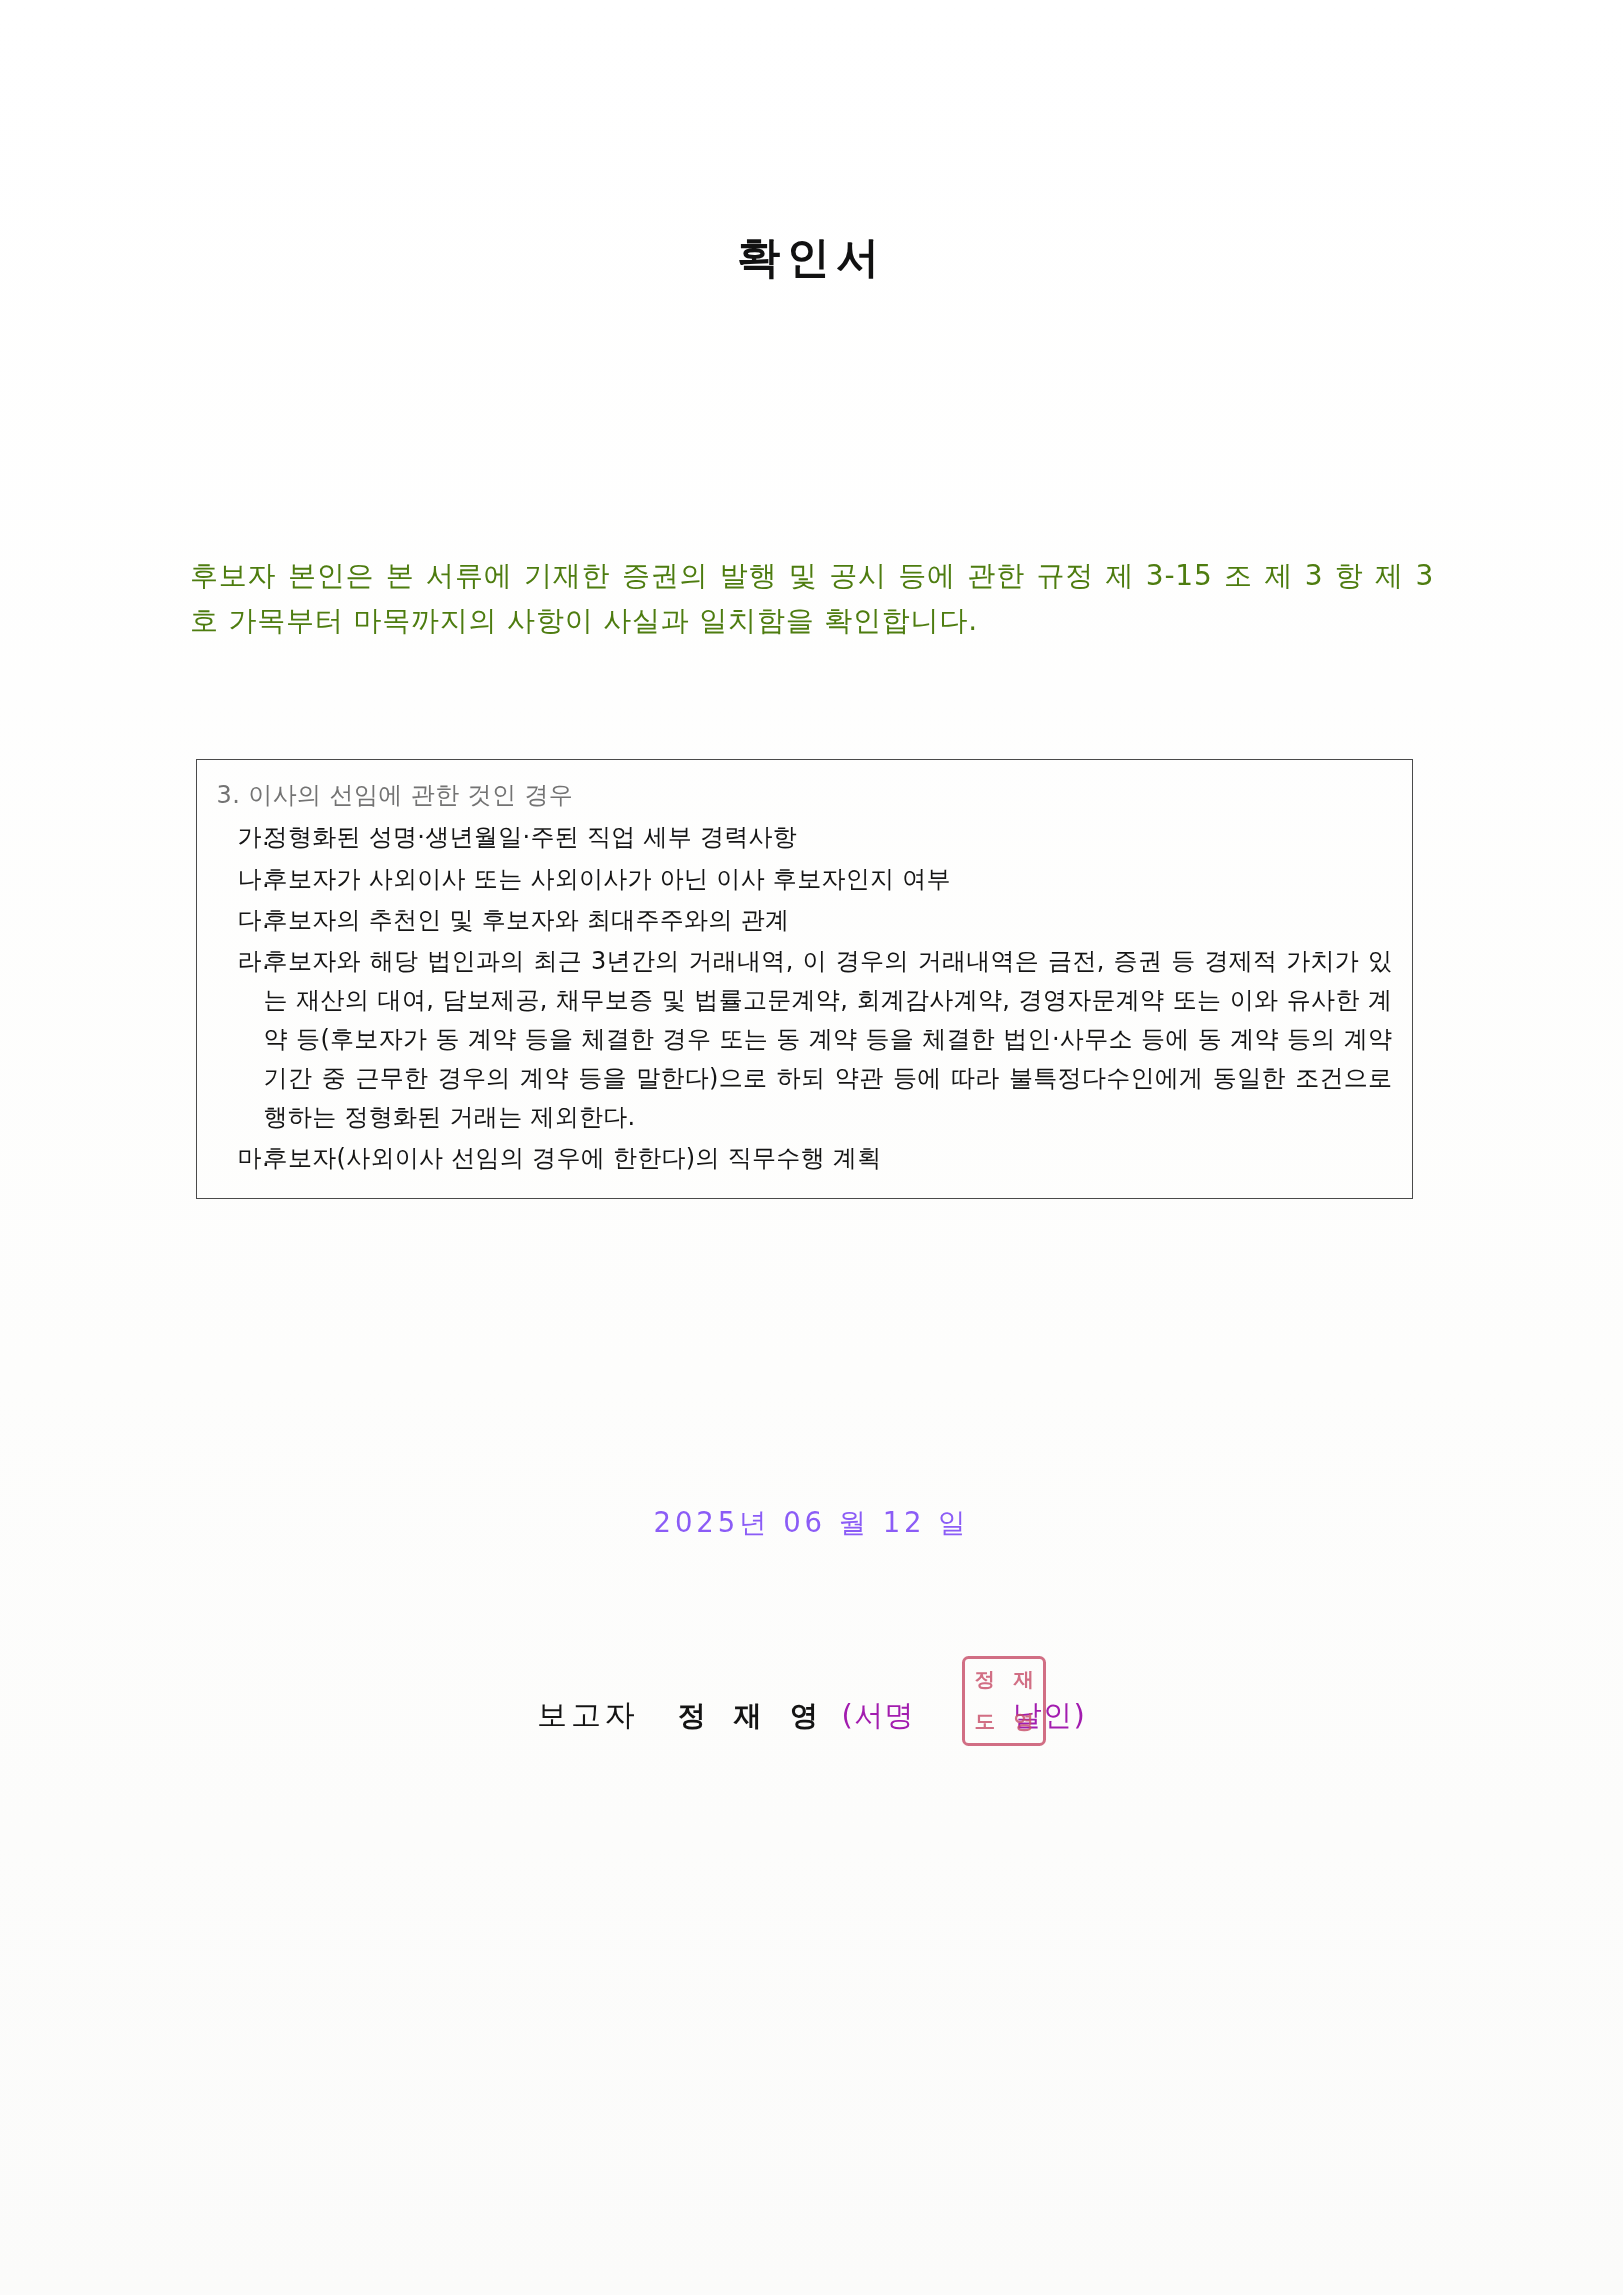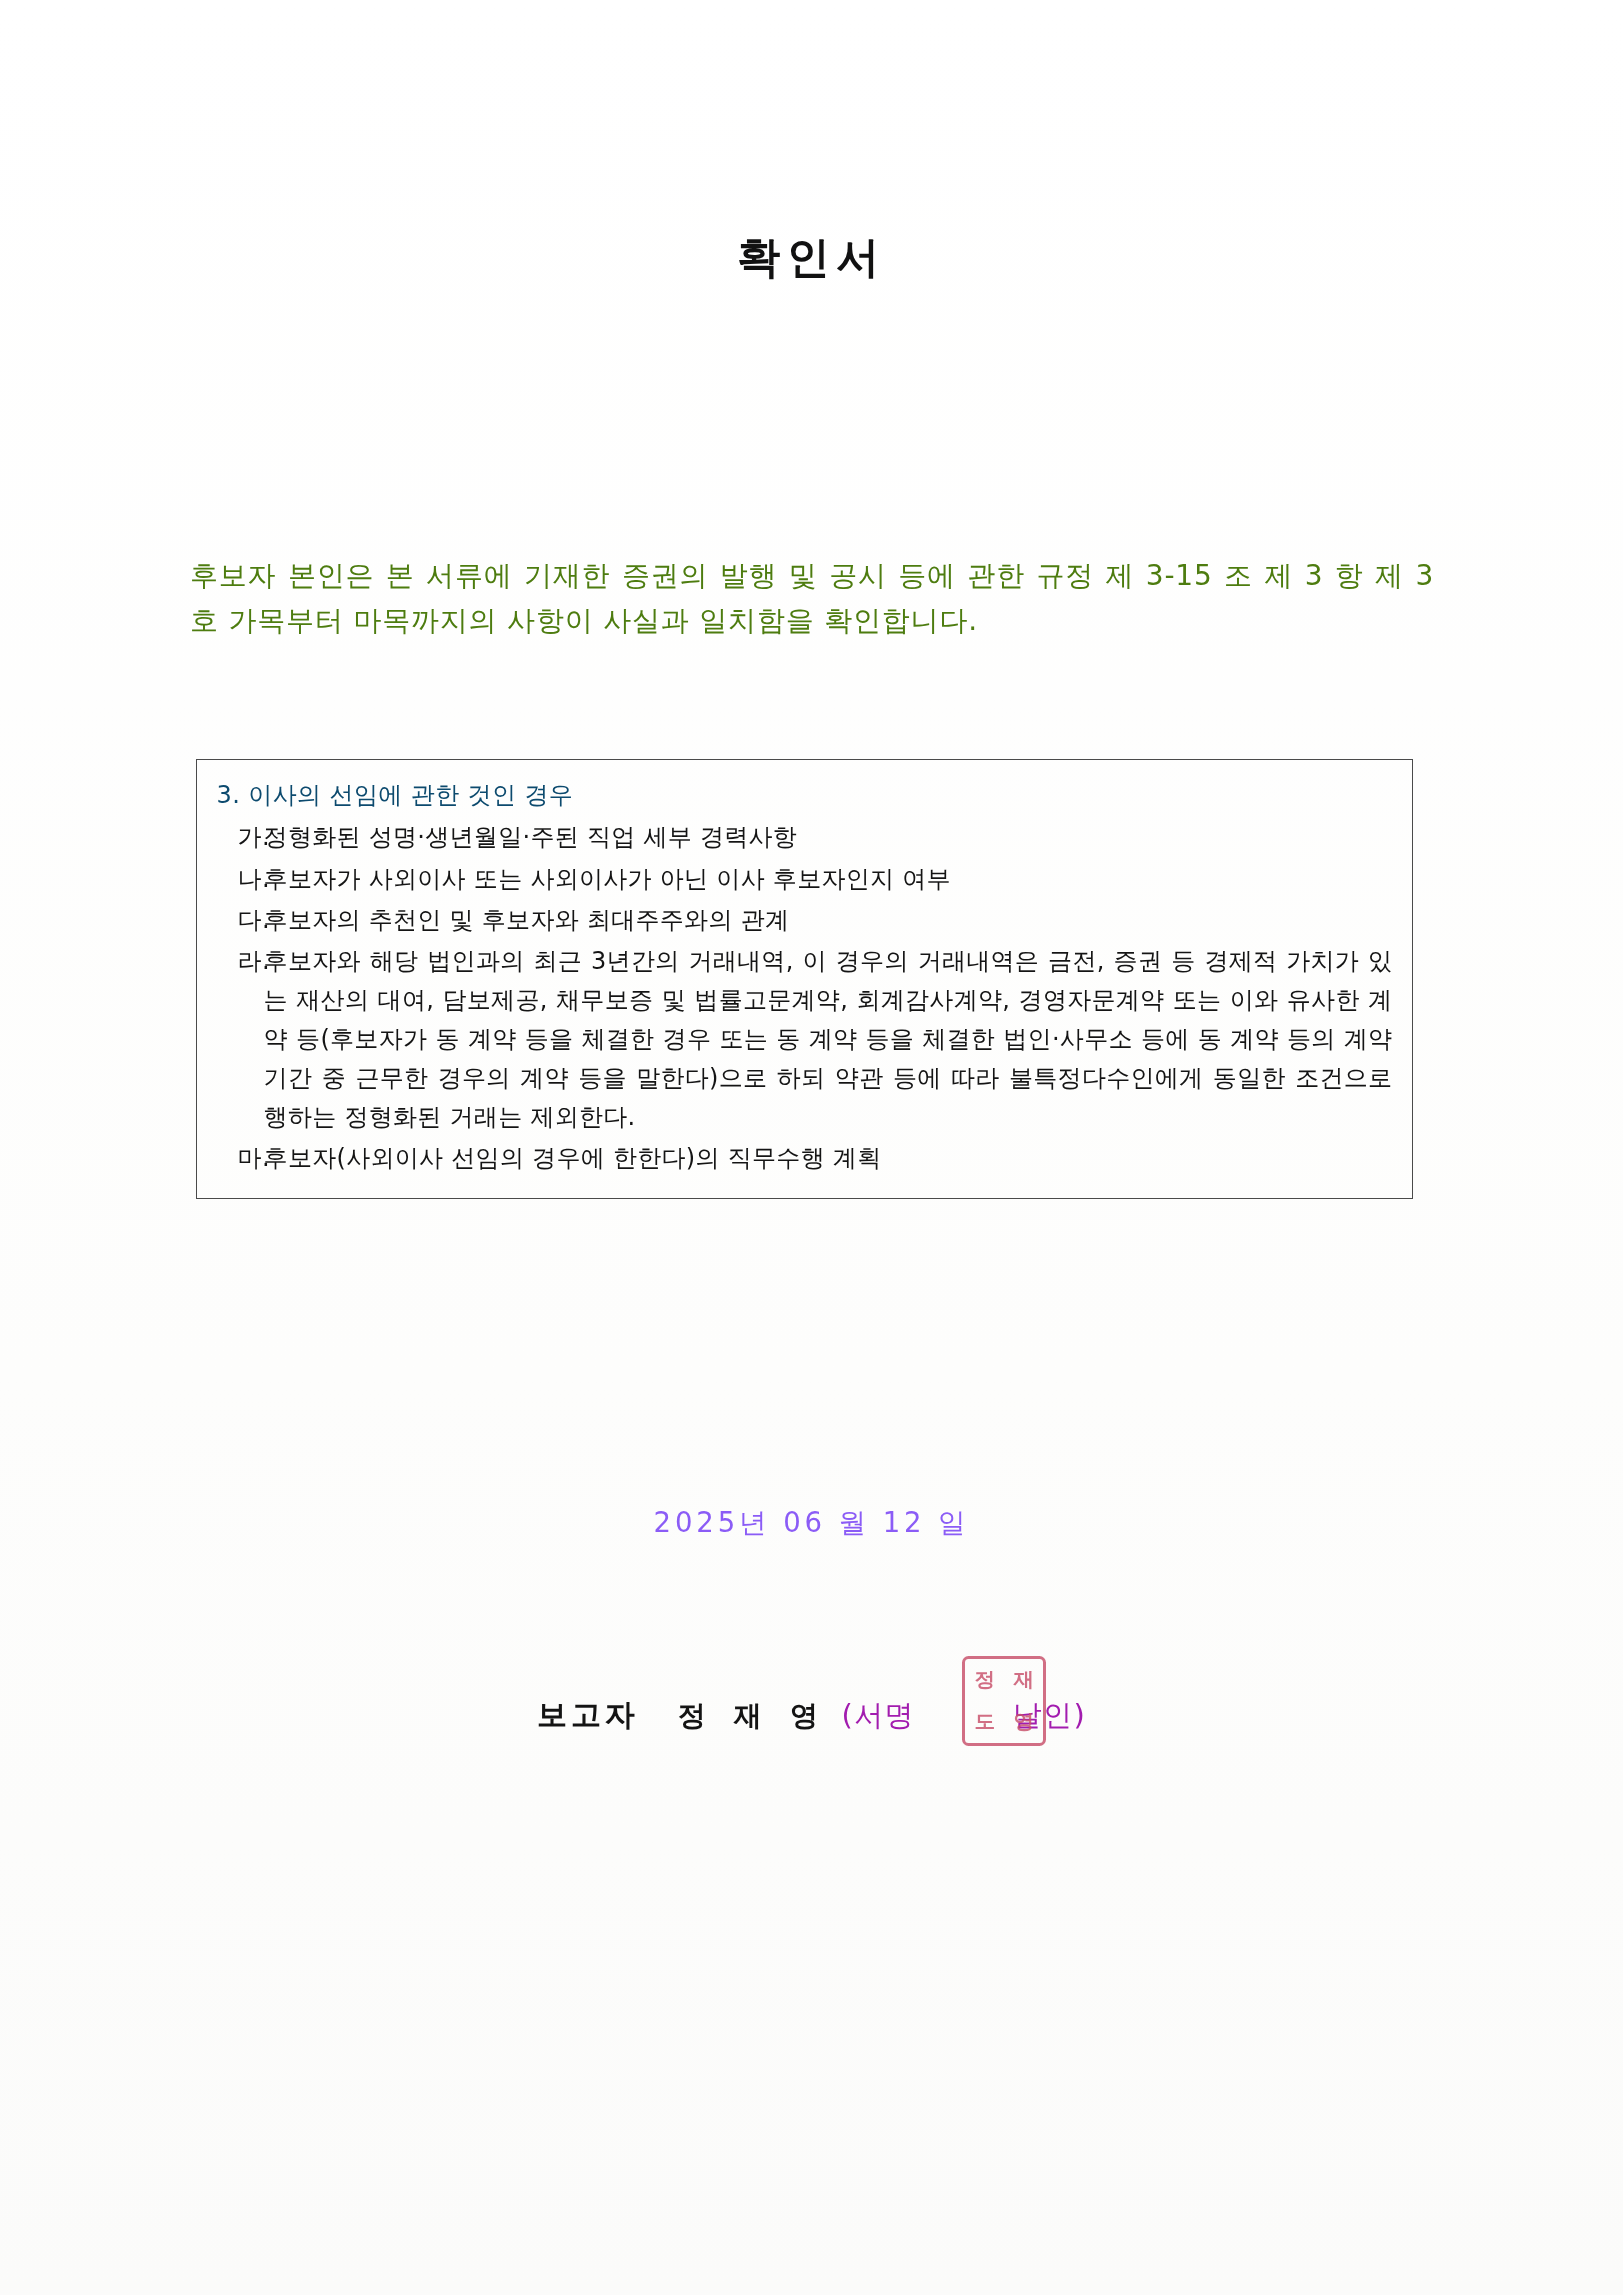--- a/index.html
+++ b/index.html
@@ -62,21 +62,21 @@
     width: 1217px;
     border: 1.3px solid #4a4a4a;
     padding: 17px 19.6px 19.6px 19.6px;
     box-sizing: border-box;
   }
   .box-heading {
     font-size: 24px;
     line-height: 1.55;
     letter-spacing: 0.4px;
     margin: 0 0 3.9px 0;
-    color: #0c4a6e;
+    color: #737373;
   }
   .clause {
     display: flex;
     font-size: 24px;
     line-height: 1.62;
     letter-spacing: 0.3px;
     margin: 0 0 2.6px 0;
     color: #141414;
   }
   .clause .marker {
@@ -109,21 +109,20 @@
     left: 0;
     width: 100%;
     text-align: center;
     font-size: 30px;
     color: #141414;
     white-space: nowrap;
   }
   .sig-label {
     font-size: 30px;
     letter-spacing: 3.9px;
-    font-weight: bold;
   }
   .sig-name {
     font-size: 28px;
     font-weight: 700;
     letter-spacing: 9.2px;
     margin-left: 39px;
     margin-right: 14.4px;
   }
   .sig-paren {
     font-size: 29px;

